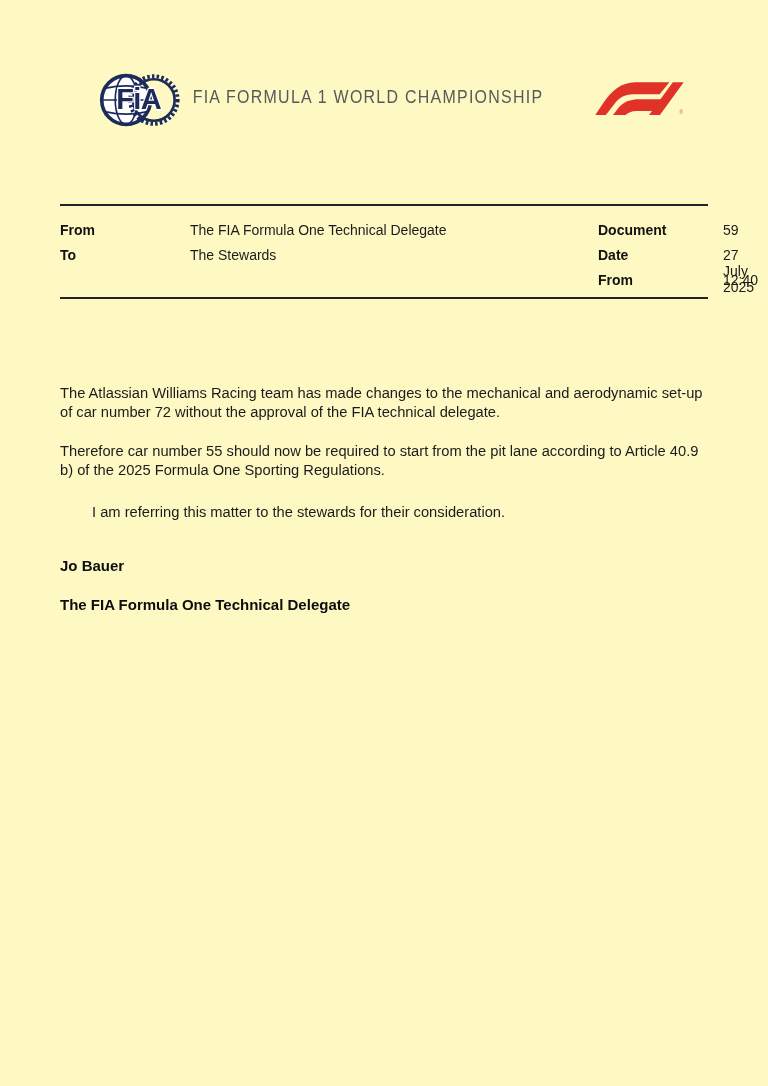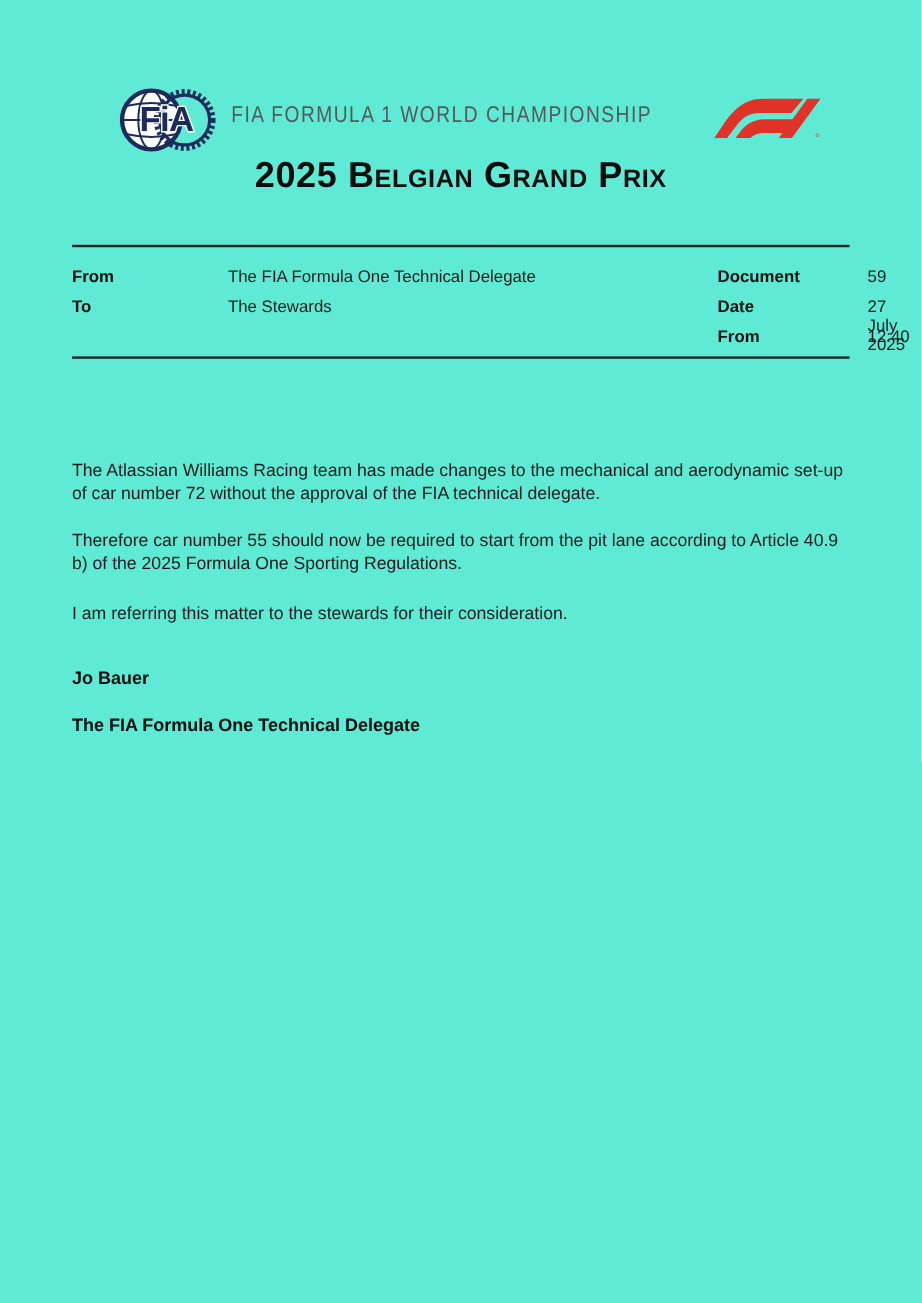--- a/index.html
+++ b/index.html
@@ -1,20 +1,20 @@
 <!DOCTYPE html>
 <html style="--fia_navy: #1c2b5a; --f1_red: #e13228; --championship_grey: #58585b; --rule: #232323; --body_text: #1b1b1d;"><head>
 <meta charset="utf-8">
 <style>
   html, body { margin: 0; padding: 0; background: #ffffff; }
   .page {
     position: relative;
     width: 768px;
     height: 1086px;
-    background: #5eead4;
+    background: #fef9c3;
     font-family: "Liberation Sans", sans-serif;
     color: var(--body_text, #1b1b1d);
     overflow: hidden;
   }
 
   
   .fia-logo { position: absolute; left: 98px; top: 67px; width: 84px; height: 66px; }
   .fia-logo svg { width: 100%; height: 100%; color: var(--fia_navy, #1c2b5a); }
   .fia-wordmark { font-family: "Liberation Sans", sans-serif; font-weight: bold; letter-spacing: -1px; }
 
@@ -73,21 +73,21 @@
     font-size: 15.5px; font-weight: bold;
     color: #0d0d0d;
   }
   .body-text {
     position: absolute; left: 60px; top: 384px; width: 648px;
     font-size: 14.7px; line-height: 18.5px;
     color: var(--body_text, #1b1b1d);
   }
   .body-text p { margin: 0 0 21px 0; }
   .body-text p.p2 { margin-bottom: 24px; }
-  .body-text p.p3 { margin-bottom: 35px; }
+  .body-text p.p3 { margin-bottom: 35px; margin-left: 32px; }
   .sig-name  { font-weight: bold; font-size: 15px; margin: 0 0 20.5px 0; color: #0d0d0d; }
   .sig-title { font-weight: bold; font-size: 15px; margin: 0; color: #0d0d0d; }
 </style>
 </head>
 <body>
 
 <div class="page">
 
   <div class="fia-logo">
     <svg viewBox="0 0 120 100" xmlns="http://www.w3.org/2000/svg" aria-hidden="true">
@@ -109,21 +109,20 @@
 
   <div class="f1-logo">
     <svg viewBox="0 0 260 100" xmlns="http://www.w3.org/2000/svg" aria-hidden="true">
       <path fill="currentColor" d="M 118 4 L 218 4 L 189 39 L 112 39 C 86 39 70 49 55 69 L 31 100 L 0 100 L 20 70 C 46 31 75 4 118 4 Z"></path>
       <path fill="currentColor" d="M 132 54 L 200 54 L 172 88 L 122 88 C 106 88 96 93 89 100 L 52 100 L 65 83 C 82 61 102 54 132 54 Z"></path>
       <path fill="currentColor" d="M 228 4 L 260 4 L 190 100 L 158 100 Z"></path>
       <text x="248" y="97" font-size="13" fill="currentColor">®</text>
     </svg>
   </div>
 
-  <div class="event-title">2025 Belgian Grand Prix</div>
 
   <div class="meta">
     <div class="meta-row">
       <div class="meta-label">From</div>
       <div class="meta-value">The FIA Formula One Technical Delegate</div>
       <div class="meta-label">Document</div>
       <div class="meta-value">59</div>
     </div>
     <div class="meta-row">
       <div class="meta-label">To</div>

